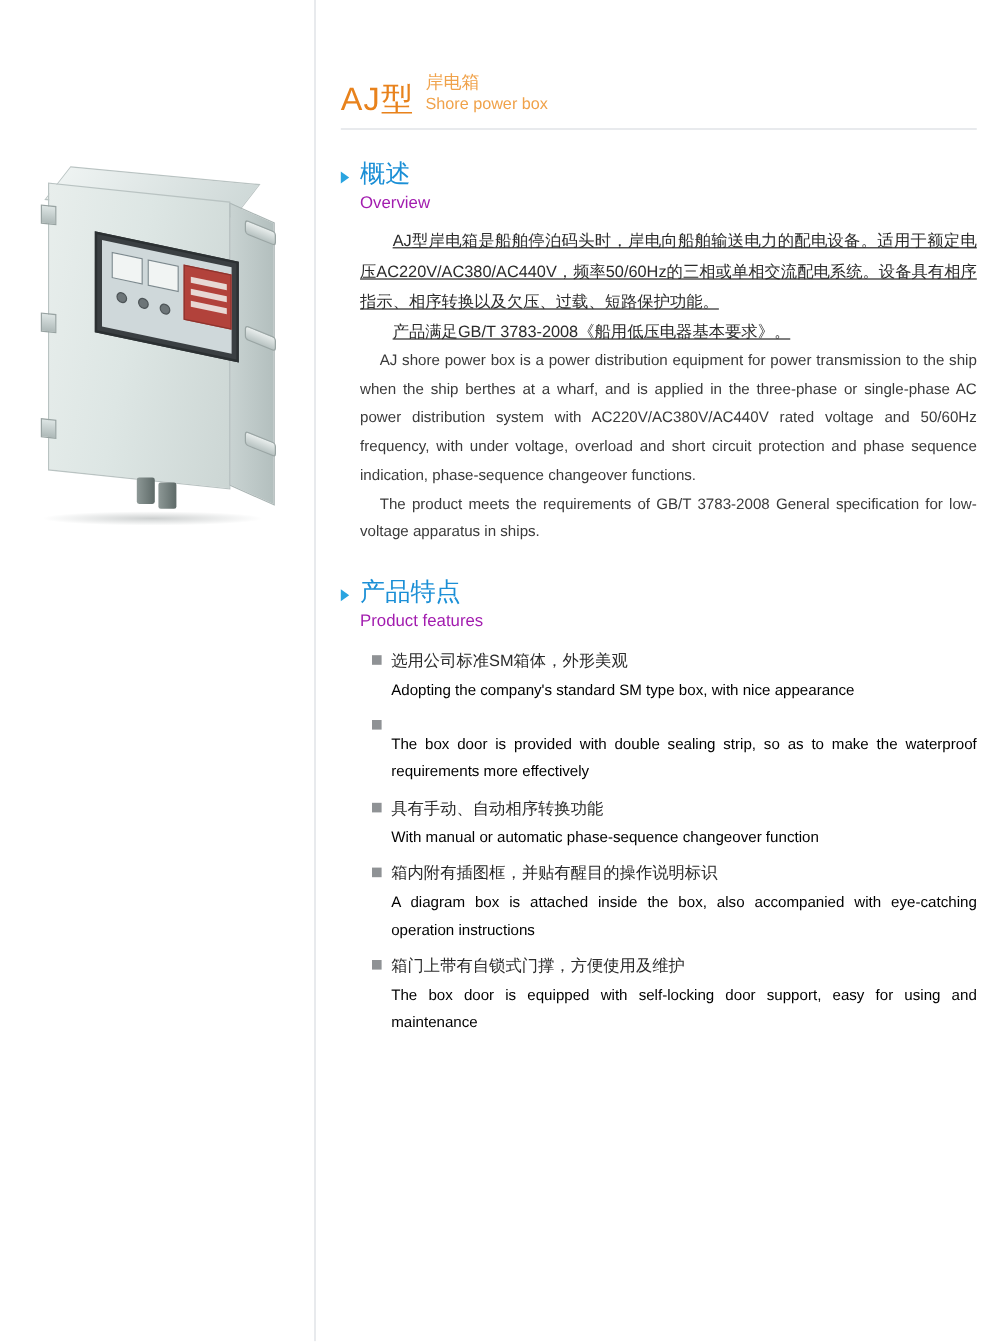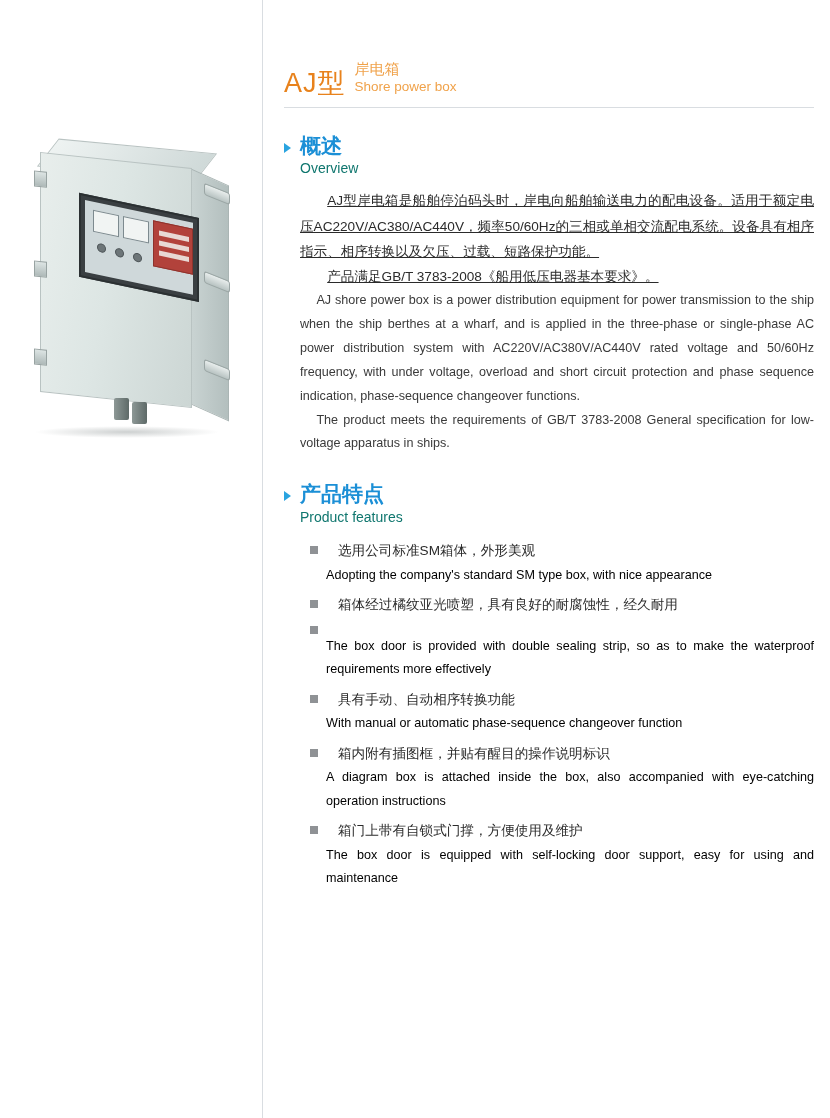--- a/index.html
+++ b/index.html
@@ -170,26 +170,26 @@
     width: 0; height: 0;
     border-left: 7px solid #2aa4e0;
     border-top: 5px solid transparent;
     border-bottom: 5px solid transparent;
     margin-top: 9px;
     flex: 0 0 auto;
   }
   .head-cn {
     font-size: 21px;
     color: #1b8fd6;
-    font-weight: bold;
+    font-weight: normal;
     line-height: 1.15;
   }
   .head-en {
     font-size: 14px;
-    color: #0f766e;
+    color: #a21caf;
     line-height: 1.4;
     margin-top: 1px;
   }
 
   .body-text { margin-top: 10px; padding-left: 16px; }
   .p-cn {
     font-size: 13.6px;
     color: #2b2b2b;
     line-height: 1.85;
     text-align: justify;
@@ -202,21 +202,21 @@
     color: #3a3a3a;
     line-height: 1.9;
     text-align: justify;
     text-indent: 1.3em;
   }
 
   .features { margin-top: 12px; padding-left: 26px; }
   .feature { margin-bottom: 2px; }
   .feature-cn {
     display: flex;
-    gap: 20px;
+    gap: 8px;
     align-items: flex-start;
     font-size: 13.6px;
     color: #2b2b2b;
     line-height: 1.75;
   }
   .bullet {
     width: 8px; height: 8px;
     background: #8f9295;
     margin-top: 7px;
     flex: 0 0 auto;
@@ -309,24 +309,20 @@
 
       <div class="features">
         <div class="feature">
           <div class="feature-cn">
             <span class="bullet"></span>
             <span>选用公司标准SM箱体，外形美观</span>
           </div>
           <div class="feature-en">Adopting the company's standard SM type box, with nice appearance</div>
         </div>
         <div class="feature">
-          <div class="feature-cn">
-            <span class="bullet"></span>
-            <span>箱体经过橘纹亚光喷塑，具有良好的耐腐蚀性，经久耐用</span>
-          </div>
         </div>
         <div class="feature">
           <div class="feature-cn">
             <span class="bullet"></span>
           </div>
           <div class="feature-en">The box door is provided with double sealing strip, so as to make the waterproof requirements more effectively</div>
         </div>
         <div class="feature">
           <div class="feature-cn">
             <span class="bullet"></span>

